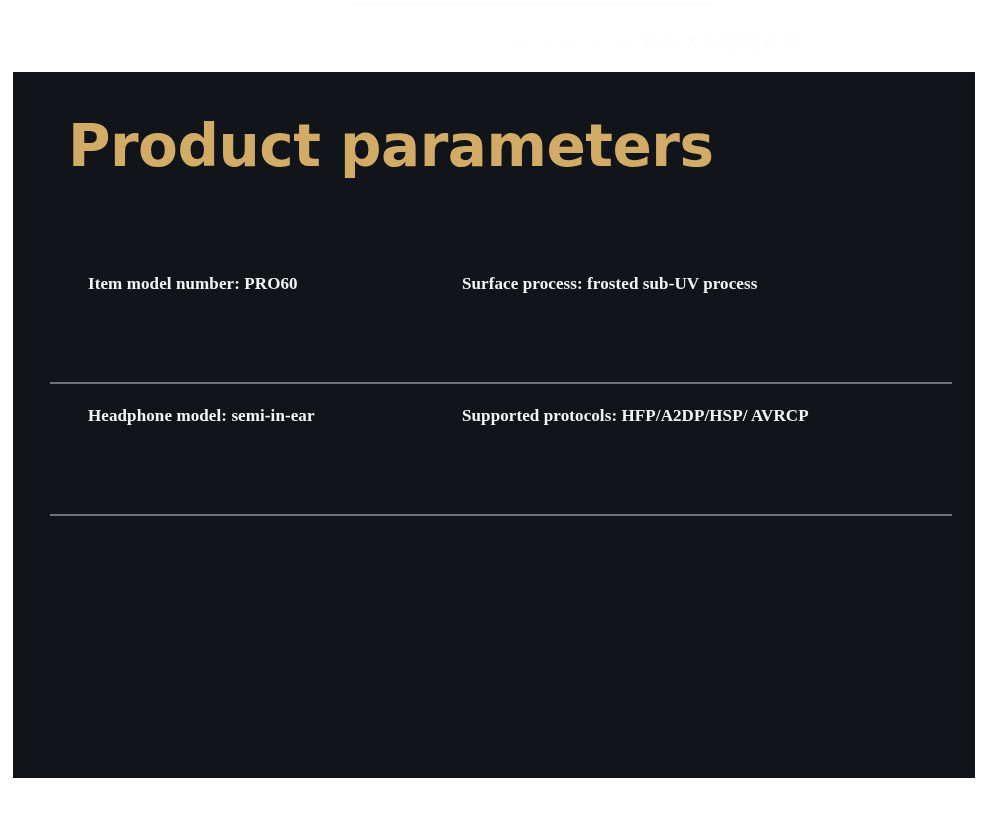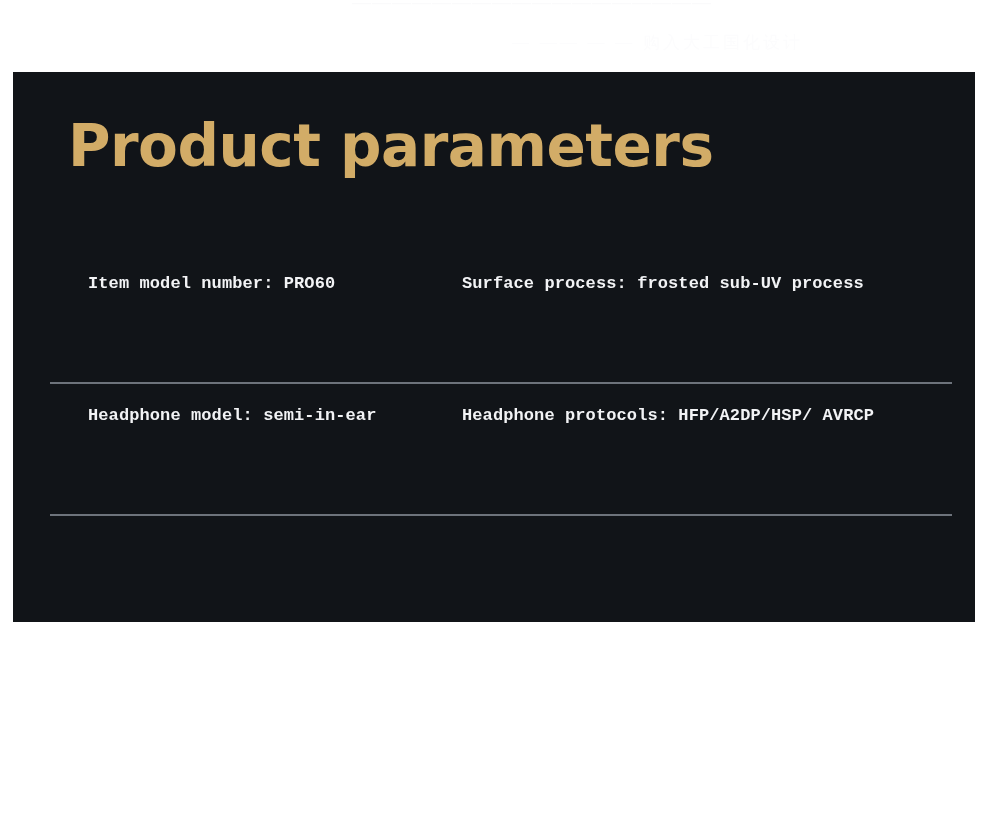--- a/index.html
+++ b/index.html
@@ -47,21 +47,21 @@
     letter-spacing: 3px;
     color: #fcfcfd;
   }
 
   
   #spec-panel {
     position: absolute;
     left: 13px;
     top: 72px;
     width: 962px;
-    height: 550px;
+    height: 706px;
     background: #111418;
     box-sizing: border-box;
   }
 
   
   #panel-title {
     position: absolute;
     left: 55px;
     top: 45px;
     margin: 0;
@@ -81,21 +81,21 @@
     top: 180px;
     width: 962px;
   }
   .spec-row {
     position: relative;
     height: 132px;
   }
   .spec-cell {
     position: absolute;
     top: 22px;
-    font-family: Liberation Mono, monospace;
+    font-family: Liberation Serif, serif;
     font-size: 17px;
     font-weight: bold;
     color: #f2f3f5;
     white-space: nowrap;
     letter-spacing: 0.1px;
     text-align: right;
   }
   .spec-cell.left  { left: 75px; }
   .spec-cell.right { left: 449px; }
 
@@ -125,19 +125,19 @@
 
     <div class="spec-row">
       <div class="spec-cell left">Item model number: PRO60</div>
       <div class="spec-cell right">Surface process: frosted sub-UV process</div>
       <div class="spec-divider dim"></div>
     </div>
 
 
     <div class="spec-row">
       <div class="spec-cell left">Headphone model: semi-in-ear</div>
-      <div class="spec-cell right">Headphone protocols: HFP/A2DP/HSP/ AVRCP</div>
+      <div class="spec-cell right">Supported protocols: HFP/A2DP/HSP/ AVRCP</div>
       <div class="spec-divider dim"></div>
     </div>
 
 
   </div>
 </section>
 
 </body></html>

